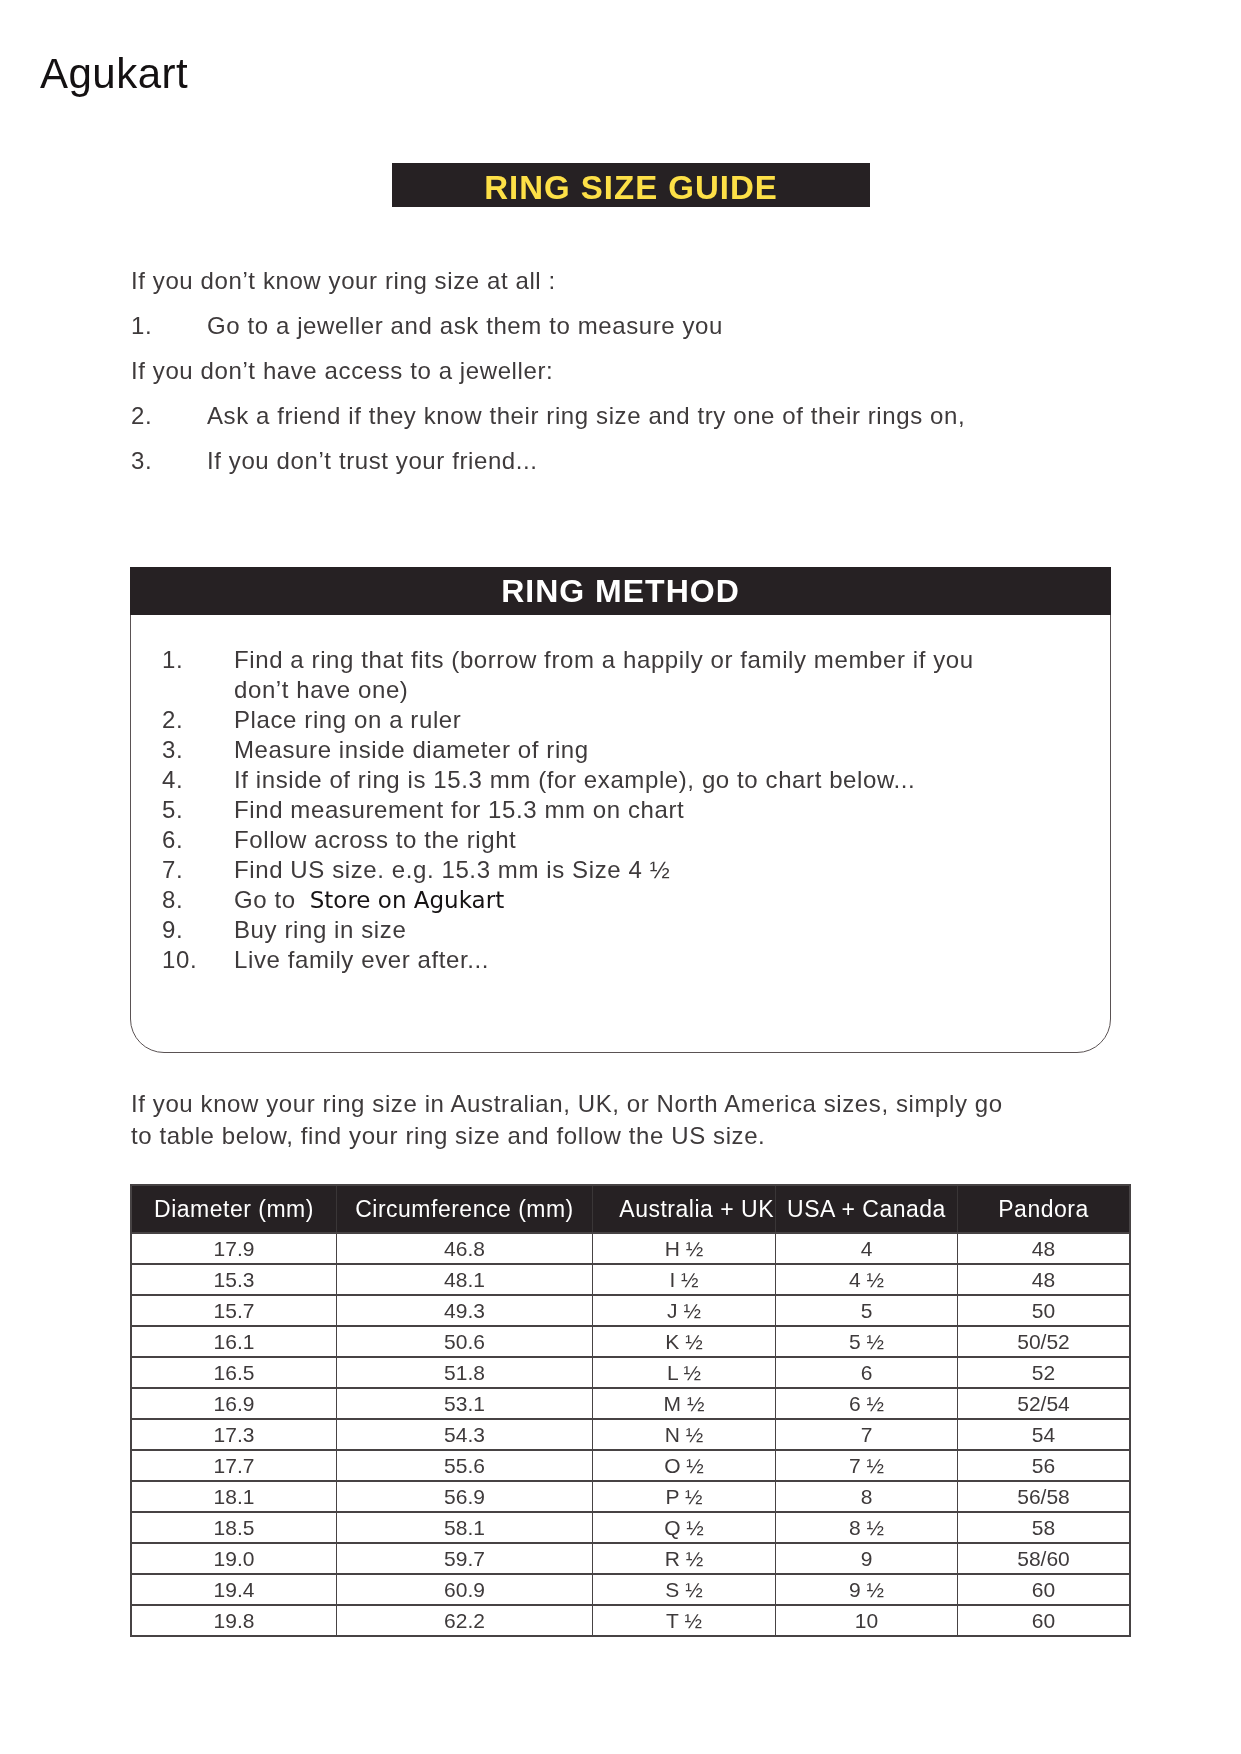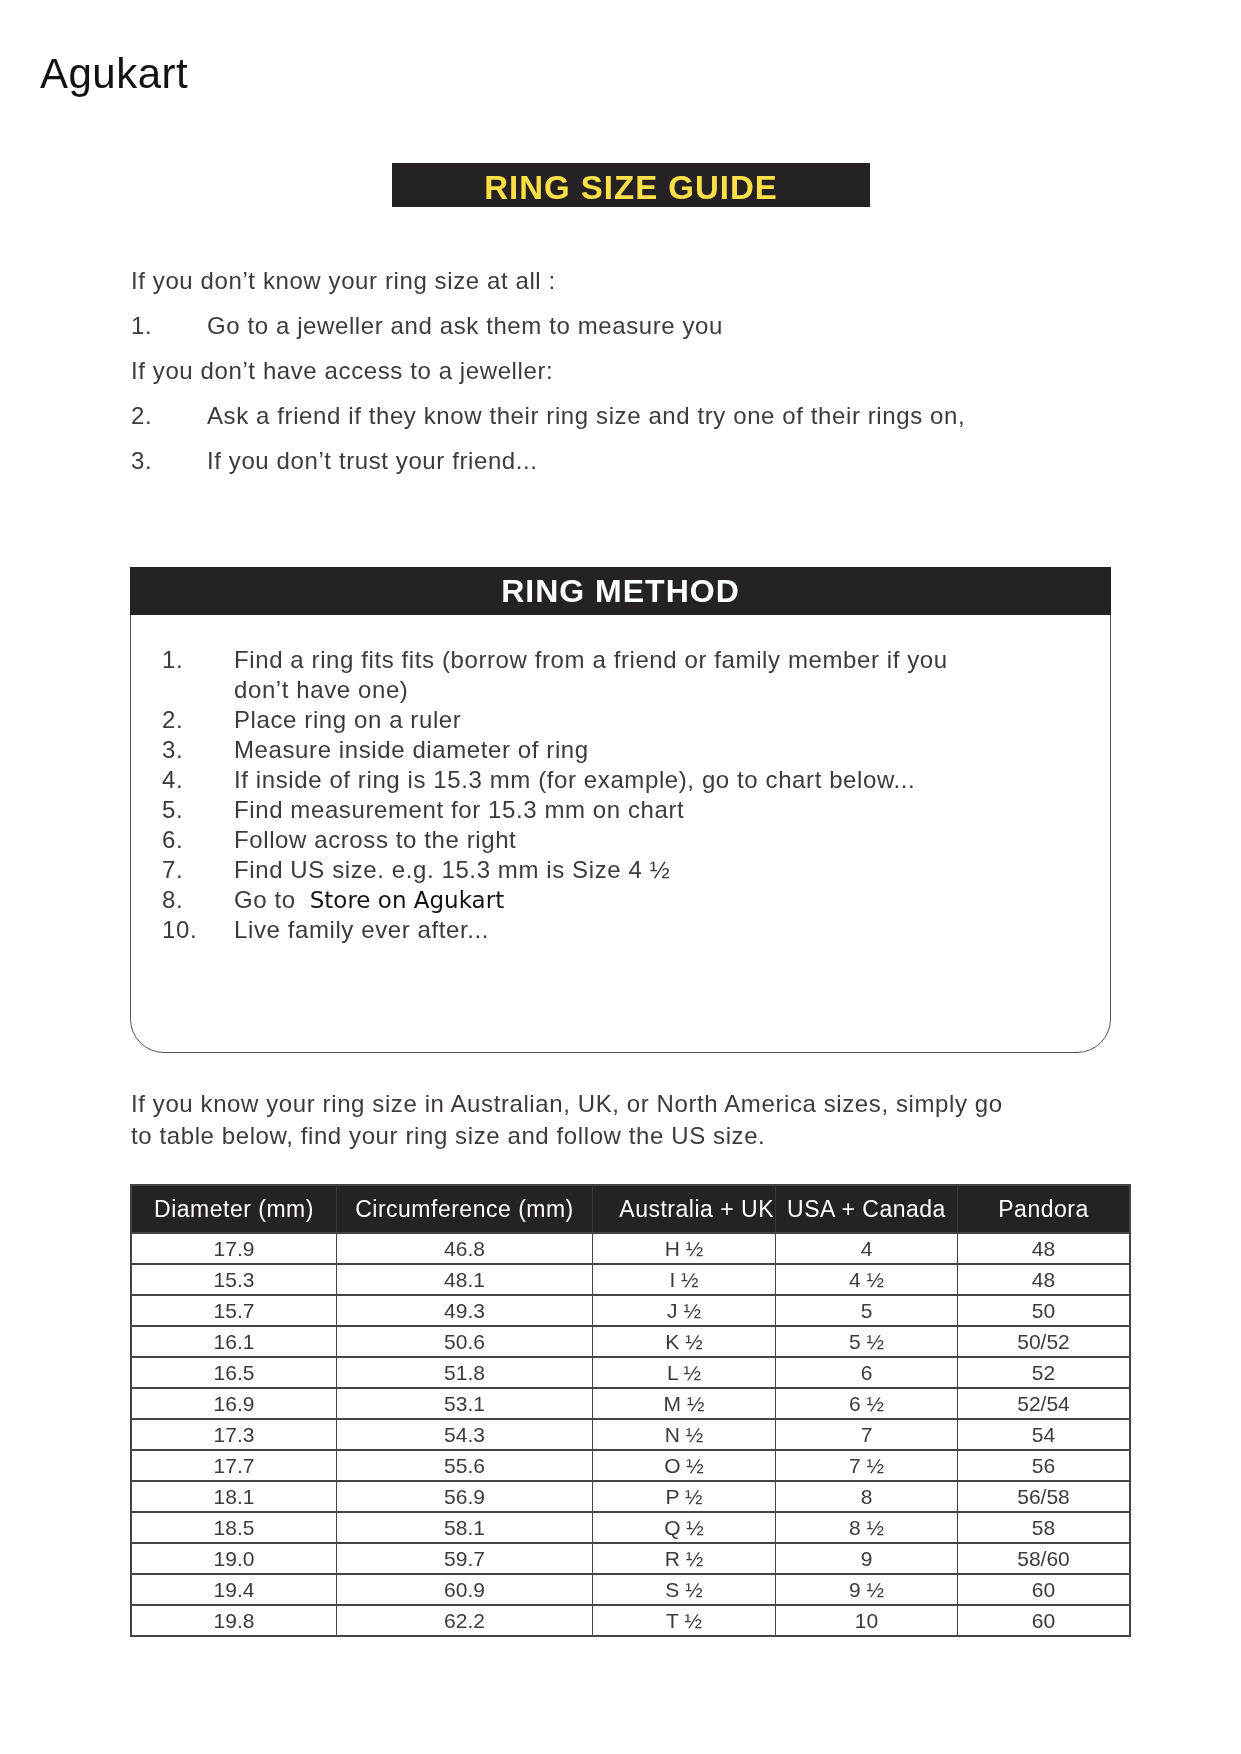--- a/index.html
+++ b/index.html
@@ -90,29 +90,30 @@
       <div class="intro-line"><span>If you don’t know your ring size at all :</span></div>
       <div class="intro-line"><span class="num">1.</span><span>Go to a jeweller and ask them to measure you</span></div>
       <div class="intro-line"><span>If you don’t have access to a jeweller:</span></div>
       <div class="intro-line"><span class="num">2.</span><span>Ask a friend if they know their ring size and try one of their rings on,</span></div>
       <div class="intro-line"><span class="num">3.</span><span>If you don’t trust your friend...</span></div>
     </div>
 
   <div class="method-box">
     <div class="method-header">RING METHOD</div>
     <ol class="method-list">
-        <li><span class="num">1.</span><span class="txt">Find a ring fits fits (borrow from a friend or family member if you
+        <li><span class="num">1.</span><span class="txt">Find a ring that fits (borrow from a happily or family member if you
 don’t have one)</span></li>
         <li><span class="num">2.</span><span class="txt">Place ring on a ruler</span></li>
         <li><span class="num">3.</span><span class="txt">Measure inside diameter of ring</span></li>
         <li><span class="num">4.</span><span class="txt">If inside of ring is 15.3 mm (for example), go to chart below...</span></li>
         <li><span class="num">5.</span><span class="txt">Find measurement for 15.3 mm on chart</span></li>
         <li><span class="num">6.</span><span class="txt">Follow across to the right</span></li>
         <li><span class="num">7.</span><span class="txt">Find US size.  e.g. 15.3 mm is Size 4 ½</span></li>
         <li><span class="num">8.</span><span class="txt">Go to</span><span class="store-link">Store on Agukart</span></li>
+        <li><span class="num">9.</span><span class="txt">Buy ring in size</span></li>
         <li><span class="num">10.</span><span class="txt">Live family ever after...</span></li>
       </ol>
   </div>
 
   <div class="table-note">If you know your ring size in Australian, UK, or North America sizes, simply go to table below, find your ring size and follow the US size.</div>
 
   <table class="size-table">
     <thead>
       <tr>
           <th>Diameter (mm)</th>

